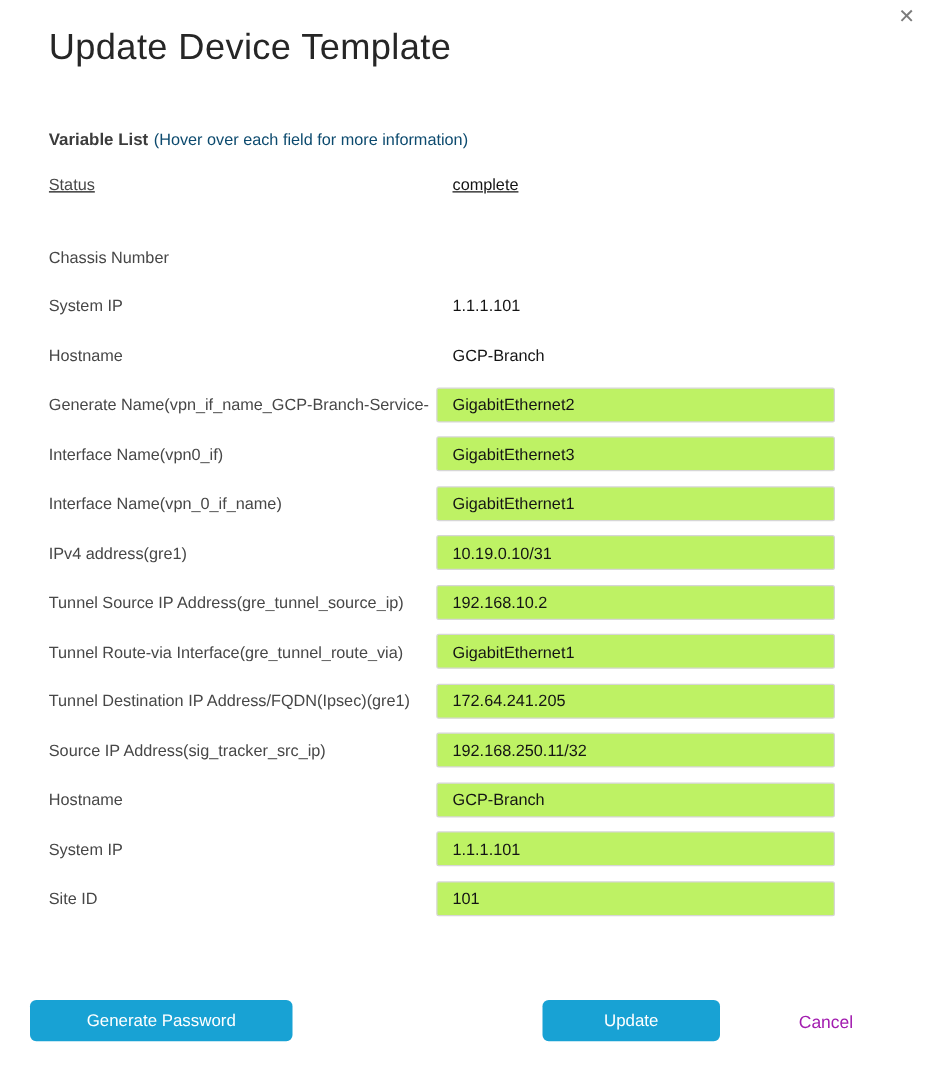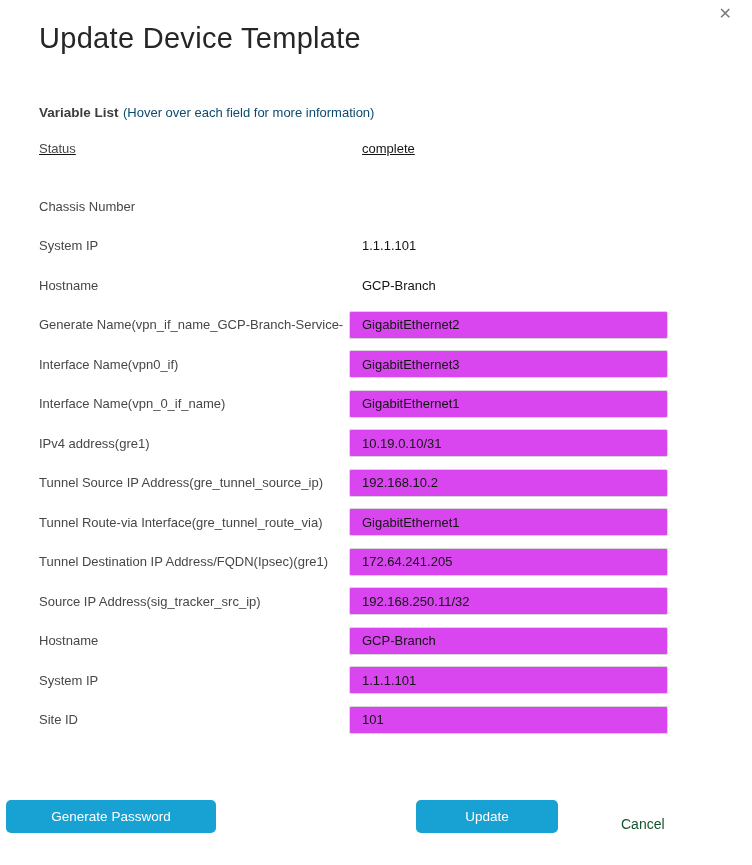--- a/index.html
+++ b/index.html
@@ -32,35 +32,35 @@
   .label {
     flex: 0 0 310px; width: 310px;
     font-size: 13px; color: #474747;
     white-space: nowrap; overflow: hidden;
   }
   .value { font-size: 13px; color: #141414; padding-left: 13px; }
   .field-input {
     width: 319px; height: 28px;
     border: 1px solid #d6d6d6; border-radius: 2px;
     padding: 0 12px; font-size: 13px; color: #141414;
-    font-family: inherit; outline: none; background: #d946ef;
+    font-family: inherit; outline: none; background: #bef264;
   }
   .footer {
     position: absolute; left: 0; top: 800px; width: 100%;
-    padding-left: 6px; display: flex; align-items: flex-end;
+    padding-left: 24px; display: flex; align-items: center;
   }
   .btn {
     background: #18a2d4; color: #ffffff; border: none;
     border-radius: 5px; height: 33px; font-size: 13.5px;
     font-family: inherit; cursor: pointer;
   }
   .btn-generate { width: 210px; }
   .btn-update { width: 142px; margin-left: 200px; }
   .cancel-link {
-    color: #14532d; font-size: 14px; margin-left: 57px;
+    color: #a21caf; font-size: 14px; margin-left: 57px;
     cursor: pointer; background: none; border: none; font-family: inherit;
   }
 </style>
 </head>
 <body>
 
 <button class="close-btn">✕</button>
 
 <div class="content">
   <h1 class="title">Update Device Template</h1>

